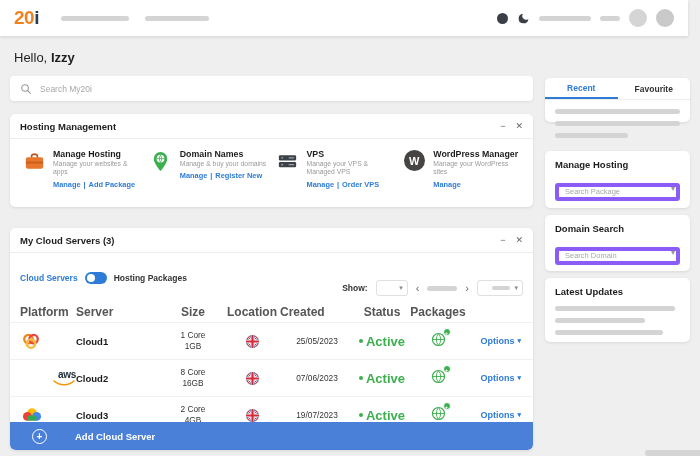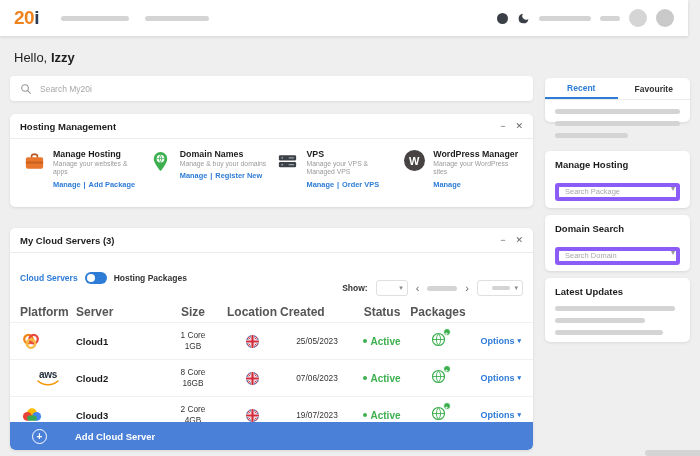--- a/index.html
+++ b/index.html
@@ -84,30 +84,30 @@
 
   .t-grid { display:grid; grid-template-columns:56px 86px 62px 56px 74px 56px 56px 1fr; align-items:center; padding:0 10px; }
   .t-head { height:20px; font-size:12px; font-weight:bold; color:#555; }
   .t-row { height:37px; border-top:1px solid #f1f1f1; }
   .c-center { text-align:center; display:flex; flex-direction:column; align-items:center; justify-content:center; }
   .c-server { font-size:9.5px; font-weight:bold; color:#1a1a1a; }
   .c-size div { font-size:8.3px; color:#333; line-height:1.35; }
   .c-created { font-size:8.3px; color:#333; }
   .c-status { display:flex; align-items:center; justify-content:center; gap:3px; }
   .s-dot { width:4px; height:4px; border-radius:50%; background:#3daf4f; }
-  .s-txt { font-size:10px; font-weight:bold; color:#3daf4f; }
+  .s-txt { font-size:13px; font-weight:bold; color:#3daf4f; }
   .c-pkg { display:flex; justify-content:center; }
   .pkg-wrap { position:relative; cursor:pointer; }
   .pkg-badge {
     position:absolute; top:-4px; right:-5px; width:8px; height:8px; border-radius:50%;
     background:#3daf4f; color:#fff; font-size:6px; line-height:8px; text-align:center; border:1px solid #fff;
   }
   .c-opt { display:flex; justify-content:flex-end; align-items:center; gap:3px; color:#2e7cd6; font-weight:bold; font-size:9px; cursor:pointer; padding-right:2px; }
   .c-opt .chv { font-size:7px; }
-  .aws-block { display:flex; flex-direction:column; align-items:center; line-height:1; }
+  .aws-block { display:flex; flex-direction:column; align-items:flex-end; line-height:1; }
   .aws-word { font-size:10px; font-weight:bold; color:#252f3e; letter-spacing:-.3px; }
 
   .add-bar {
     position:absolute; left:0; right:0; bottom:0; height:28px; background:#4a80d8;
     border-radius:0 0 5px 5px; display:flex; align-items:center; cursor:pointer;
   }
   .add-circle {
     width:15px; height:15px; border:1.5px solid #fff; border-radius:50%; color:#fff;
     font-size:10px; line-height:13px; text-align:center; margin-left:22px; font-weight:bold;
   }

